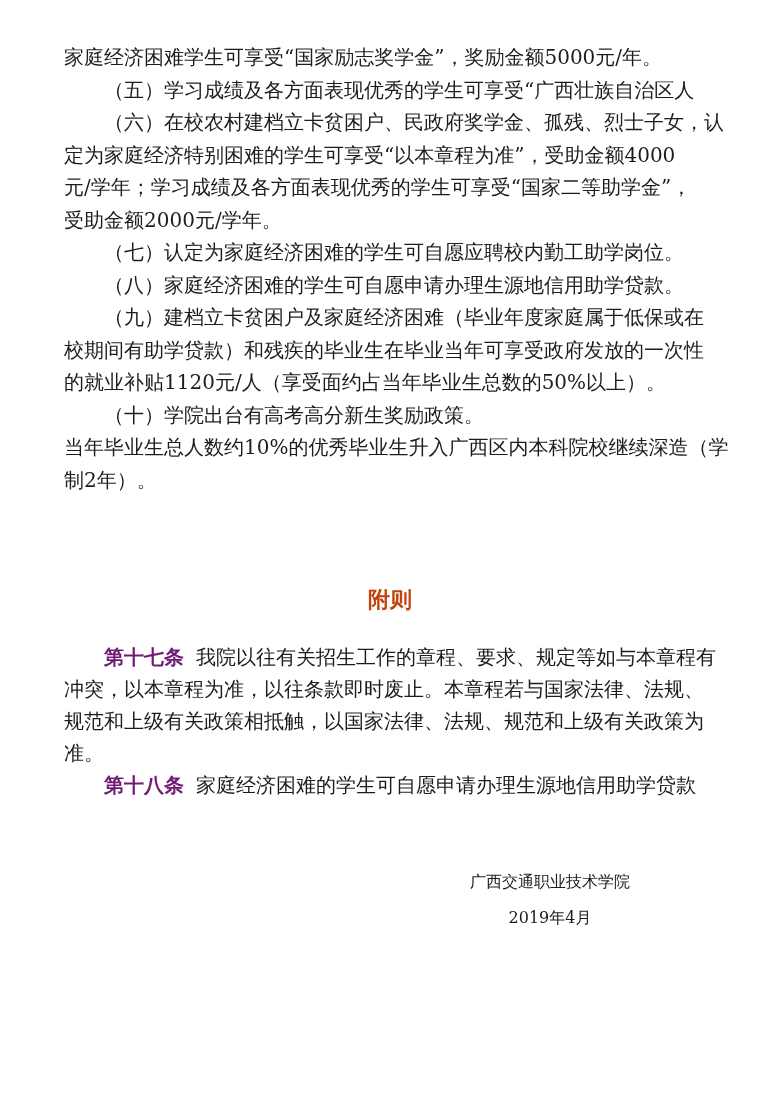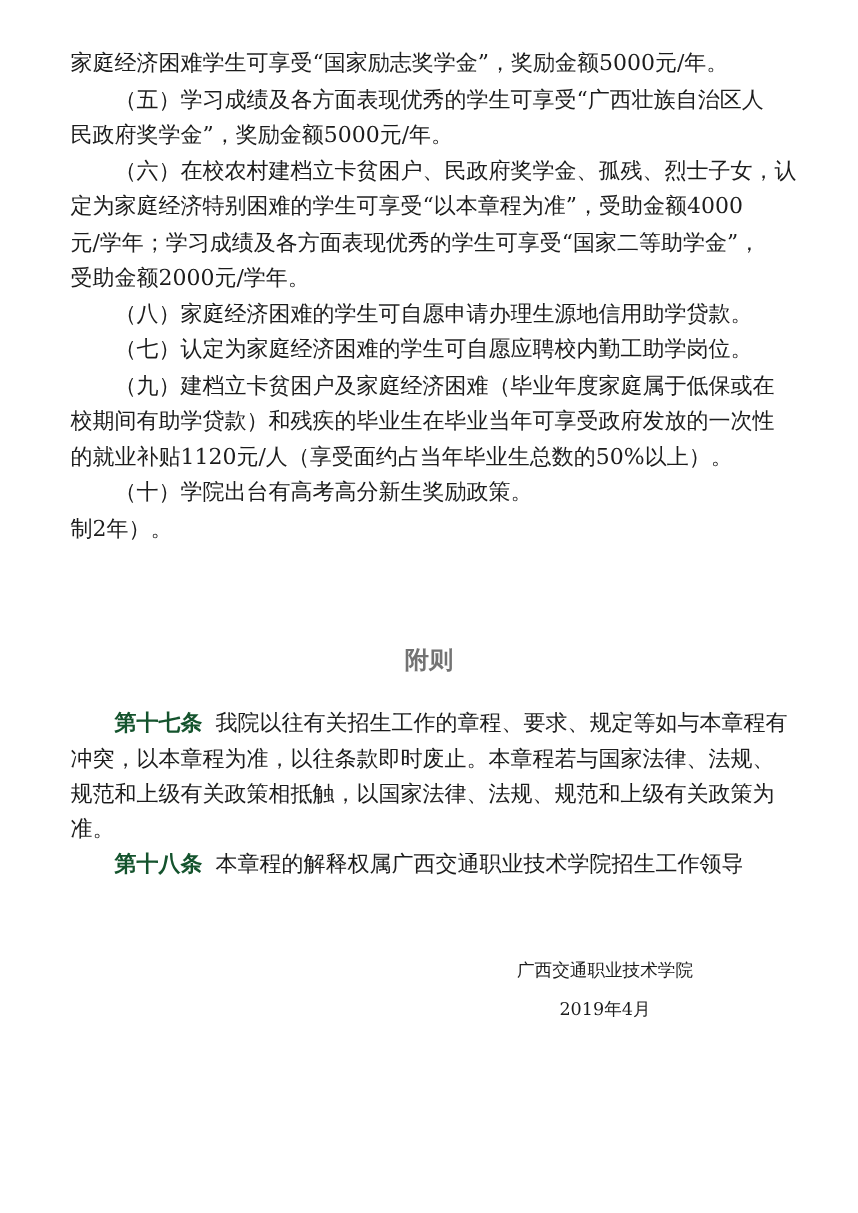--- a/index.html
+++ b/index.html
@@ -34,37 +34,37 @@
   }
   .afterword-heading {
     position: absolute;
     left: 0;
     top: 585px;
     width: 780px;
     text-align: center;
     font-family: "DejaVu Sans", "Liberation Sans", sans-serif;
     font-weight: 700;
     font-size: 22px;
-    color: #737373;
+    color: #c2410c;
   }
   .afterword {
     position: absolute;
     left: 64px;
     top: 641px;
     width: 644px;
     font-size: 20px;
     line-height: 32px;
   }
   .afterword .line {
     white-space: nowrap;
     height: 32px;
   }
   .article-no {
     font-weight: 700;
-    color: #14532d;
+    color: #701a75;
     margin-right: 12px;
   }
   .signature {
     position: absolute;
     left: 448px;
     top: 864px;
     width: 204px;
     text-align: center;
     font-size: 16px;
     line-height: 36px;
@@ -74,45 +74,45 @@
   }
 </style>
 </head>
 <body>
 
 <div class="page">
 
   <div class="body-text">
     <div class="line">家庭经济困难学生可享受“国家励志奖学金”，奖励金额5000元/年。</div>
     <div class="line indent">（五）学习成绩及各方面表现优秀的学生可享受“广西壮族自治区人</div>
-    <div class="line">民政府奖学金”，奖励金额5000元/年。</div>
     <div class="line indent">（六）在校农村建档立卡贫困户、民政府奖学金、孤残、烈士子女，认</div>
     <div class="line">定为家庭经济特别困难的学生可享受“以本章程为准”，受助金额4000</div>
     <div class="line">元/学年；学习成绩及各方面表现优秀的学生可享受“国家二等助学金”，</div>
     <div class="line">受助金额2000元/学年。</div>
+    <div class="line indent">（七）认定为家庭经济困难的学生可自愿应聘校内勤工助学岗位。</div>
     <div class="line indent">（八）家庭经济困难的学生可自愿申请办理生源地信用助学贷款。</div>
-    <div class="line indent">（七）认定为家庭经济困难的学生可自愿应聘校内勤工助学岗位。</div>
     <div class="line indent">（九）建档立卡贫困户及家庭经济困难（毕业年度家庭属于低保或在</div>
     <div class="line">校期间有助学贷款）和残疾的毕业生在毕业当年可享受政府发放的一次性</div>
     <div class="line">的就业补贴1120元/人（享受面约占当年毕业生总数的50%以上）。</div>
     <div class="line indent">（十）学院出台有高考高分新生奖励政策。</div>
+    <div class="line">当年毕业生总人数约10%的优秀毕业生升入广西区内本科院校继续深造（学</div>
     <div class="line">制2年）。</div>
   </div>
 
   <div class="afterword-heading">附则</div>
 
   <div class="afterword">
     <div class="line indent">
       <span class="article-no">第十七条</span><span>我院以往有关招生工作的章程、要求、规定等如与本章程有</span>
     </div>
     <div class="line">冲突，以本章程为准，以往条款即时废止。本章程若与国家法律、法规、</div>
     <div class="line">规范和上级有关政策相抵触，以国家法律、法规、规范和上级有关政策为</div>
     <div class="line">准。</div>
     <div class="line indent">
-      <span class="article-no">第十八条</span><span>本章程的解释权属广西交通职业技术学院招生工作领导</span>
+      <span class="article-no">第十八条</span><span>家庭经济困难的学生可自愿申请办理生源地信用助学贷款</span>
     </div>
   </div>
 
   <div class="signature">
     <div>广西交通职业技术学院</div>
     <div>2019年4月</div>
   </div>
 
 </div>
 

